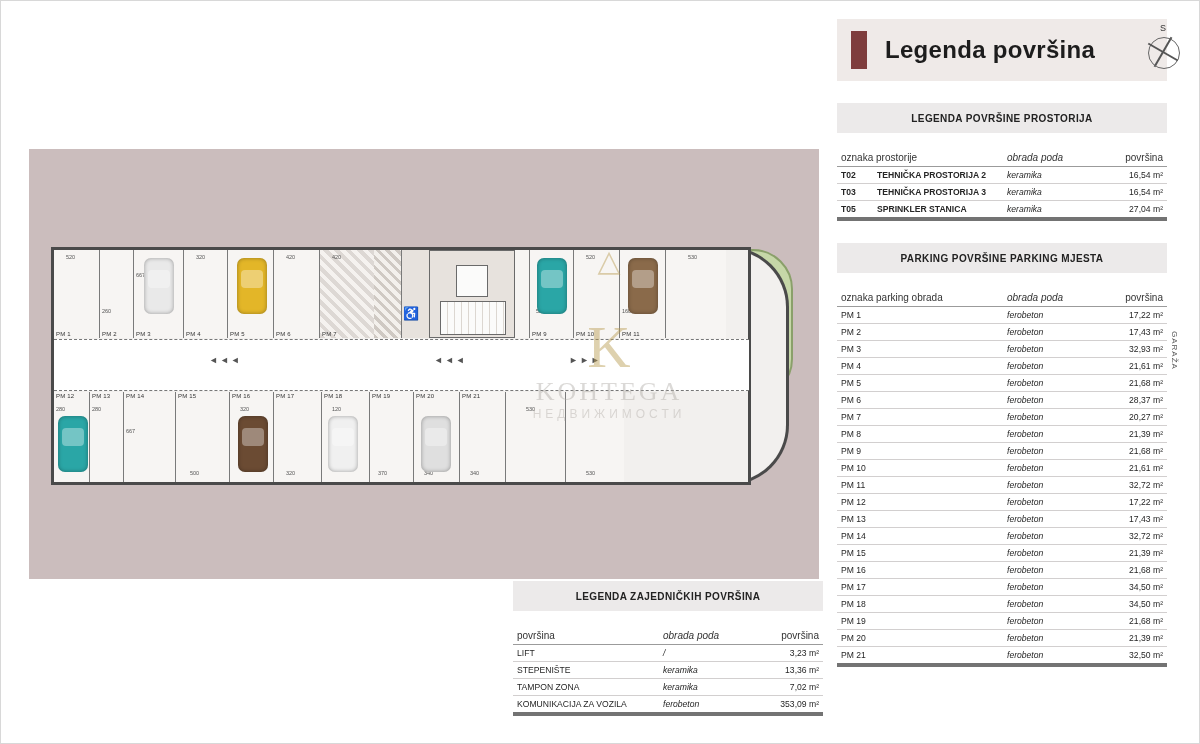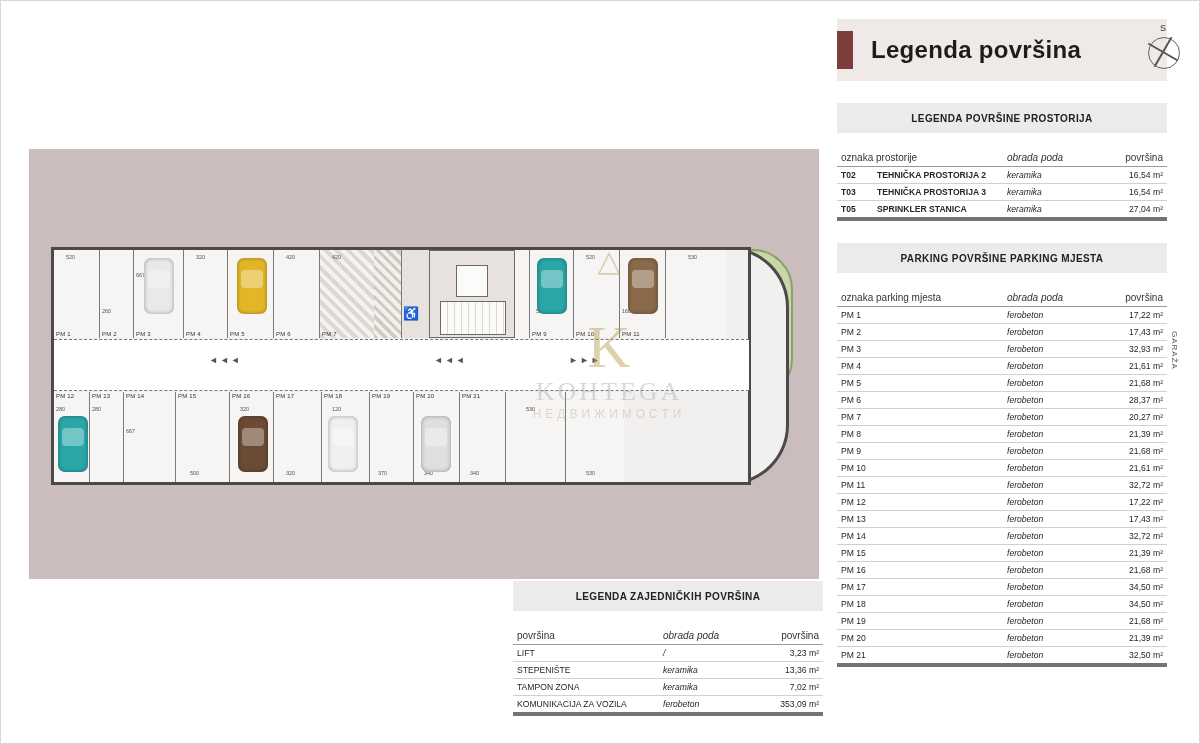--- a/index.html
+++ b/index.html
@@ -205,21 +205,21 @@
     left: 836px;
     top: 18px;
     width: 330px;
   }
   .legend-title-bar {
     display: flex;
     align-items: center;
     gap: 18px;
     background: #efeae8;
     height: 62px;
-    padding-left: 0;
+    padding-left: 14px;
     box-sizing: border-box;
   }
   .legend-swatch {
     width: 16px; height: 38px;
     background: #7e3d3d;
   }
   .legend-title {
     font-size: 24px;
     font-weight: bold;
     letter-spacing: .3px;
@@ -497,21 +497,21 @@
           <td class="c3">27,04 m²</td>
         </tr>
       </tbody>
     </table>
 
     <div class="section-bar">PARKING POVRŠINE PARKING MJESTA</div>
 
     <table class="legend-table">
       <thead>
         <tr>
-          <th>oznaka parking mjesta</th>
+          <th>oznaka parking obrada</th>
           <th class="c2">obrada poda</th>
           <th class="c3">površina</th>
         </tr>
       </thead>
       <tbody>
         <tr>
             <td>PM 1</td>
             <td class="c2">ferobeton</td>
             <td class="c3">17,22 m²</td>
           </tr>

